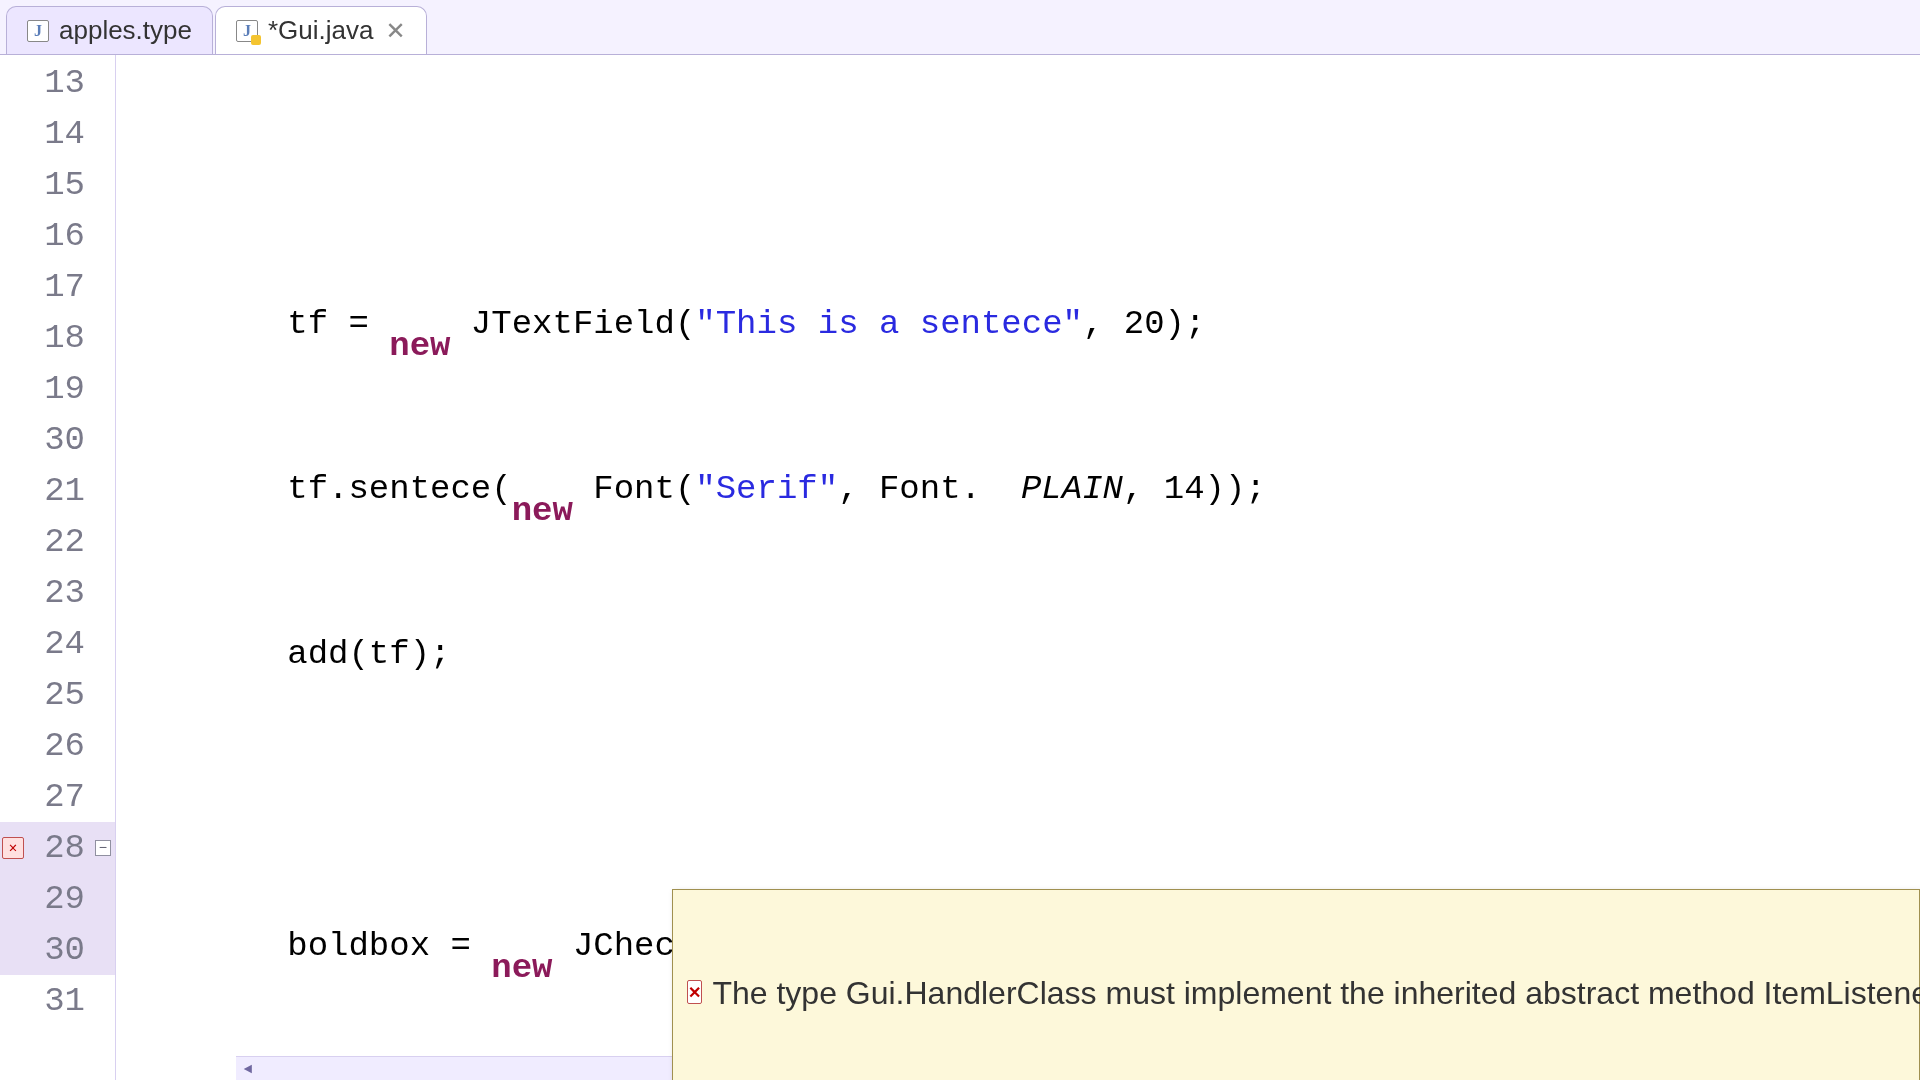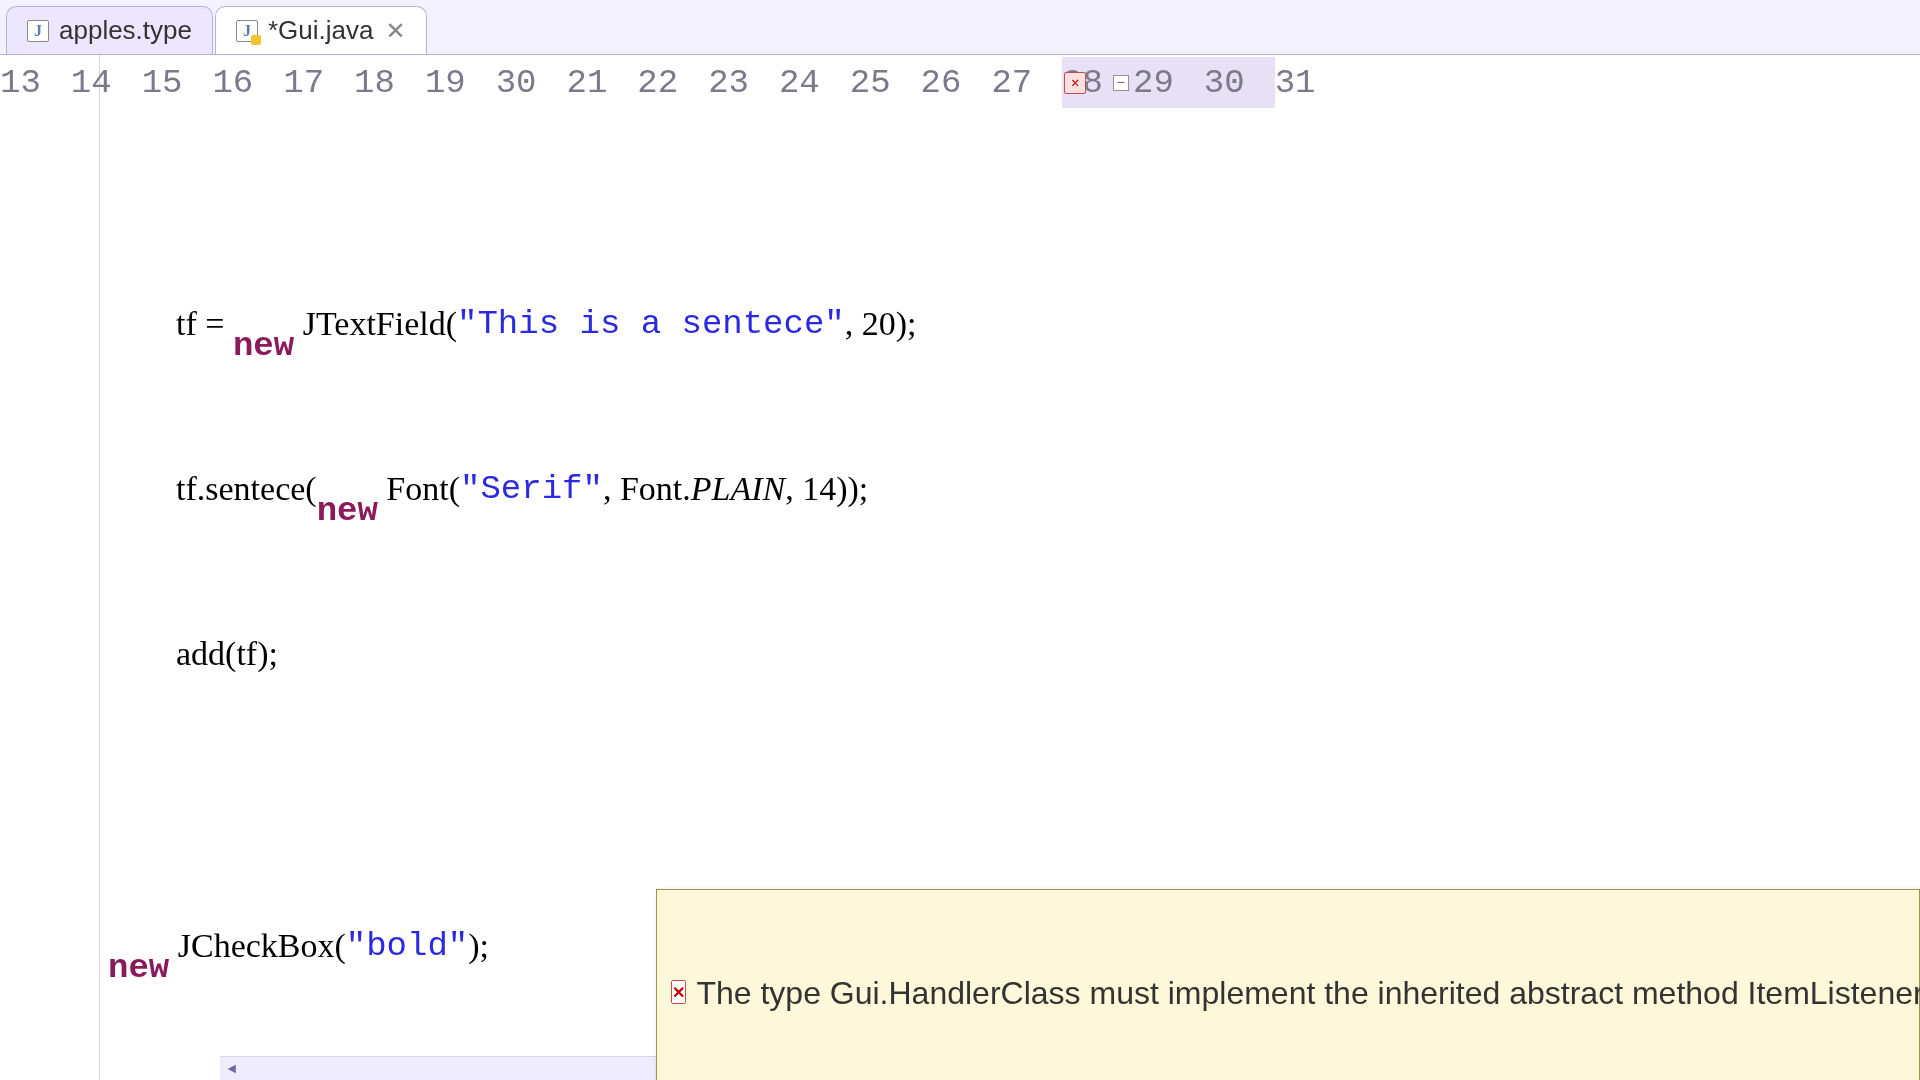--- a/index.html
+++ b/index.html
@@ -62,24 +62,24 @@
   }
   .editor-wrap {
     display: flex;
     background: #ffffff;
     border-top: 1px solid #b8b0d8;
     height: calc(100% - 54px);
     position: relative;
   }
   .gutter {
     display: flex;
-    flex-direction: row;
+    flex-direction: column;
     background: #ffffff;
     border-right: 1px solid #d8d0f0;
-    width: 100px;
+    width: 116px;
     font-family: "Courier New", monospace;
     font-size: 34px;
     padding-top: 2px;
   }
   .gutter-row {
     height: 51px;
     display: flex;
     align-items: center;
     justify-content: flex-end;
     padding-right: 30px;
@@ -133,22 +133,22 @@
     position: relative;
   }
   .code-line {
     height: 51px;
     display: flex;
     align-items: center;
     padding-left: 8px;
   }
   .kw { color: #8b1a5a; font-weight: bold; margin-top: 44px; }
   .str { color: #2a2ae0; }
-  .sty { font-style: italic; }
-  .plain { color: #000; font-family: Liberation Serif, serif; }
+  .sty { font-style: italic; margin-left: 40px; }
+  .plain { color: #000; }
   .tooltip {
     position: absolute;
     left: 556px;
     top: 834px;
     right: 0;
     background: #fdf8da;
     border: 1px solid #a09050;
     font-family: "Segoe UI", Tahoma, sans-serif;
     font-size: 32px;
     color: #333;
@@ -244,21 +244,21 @@
   <div class="code-area">
     <div class="code-line"><span class="plain"></span></div>
 
     <div class="code-line"><span class="plain">        tf = </span><span class="kw">new</span><span class="plain"> JTextField(</span><span class="str">"This is a sentece"</span><span class="plain">, 20);</span></div>
 
     <div class="code-line"><span class="plain">        tf.sentece(</span><span class="kw">new</span><span class="plain"> Font(</span><span class="str">"Serif"</span><span class="plain">, Font.</span><span class="plain sty">PLAIN</span><span class="plain">, 14));</span></div>
 
     <div class="code-line"><span class="plain">        add(tf);</span></div>
     <div class="code-line"><span class="plain"></span></div>
 
-    <div class="code-line"><span class="kw">new</span><span class="plain"> JCheckBox(</span><span class="str">"bold"</span><span class="plain">);</span></div>
+    <div class="code-line"><span class="plain">        boldbox = </span><span class="kw">new</span><span class="plain"> JCheckBox(</span><span class="str">"bold"</span><span class="plain">);</span></div>
 
     
 
     
     
     
 
     
 
     

